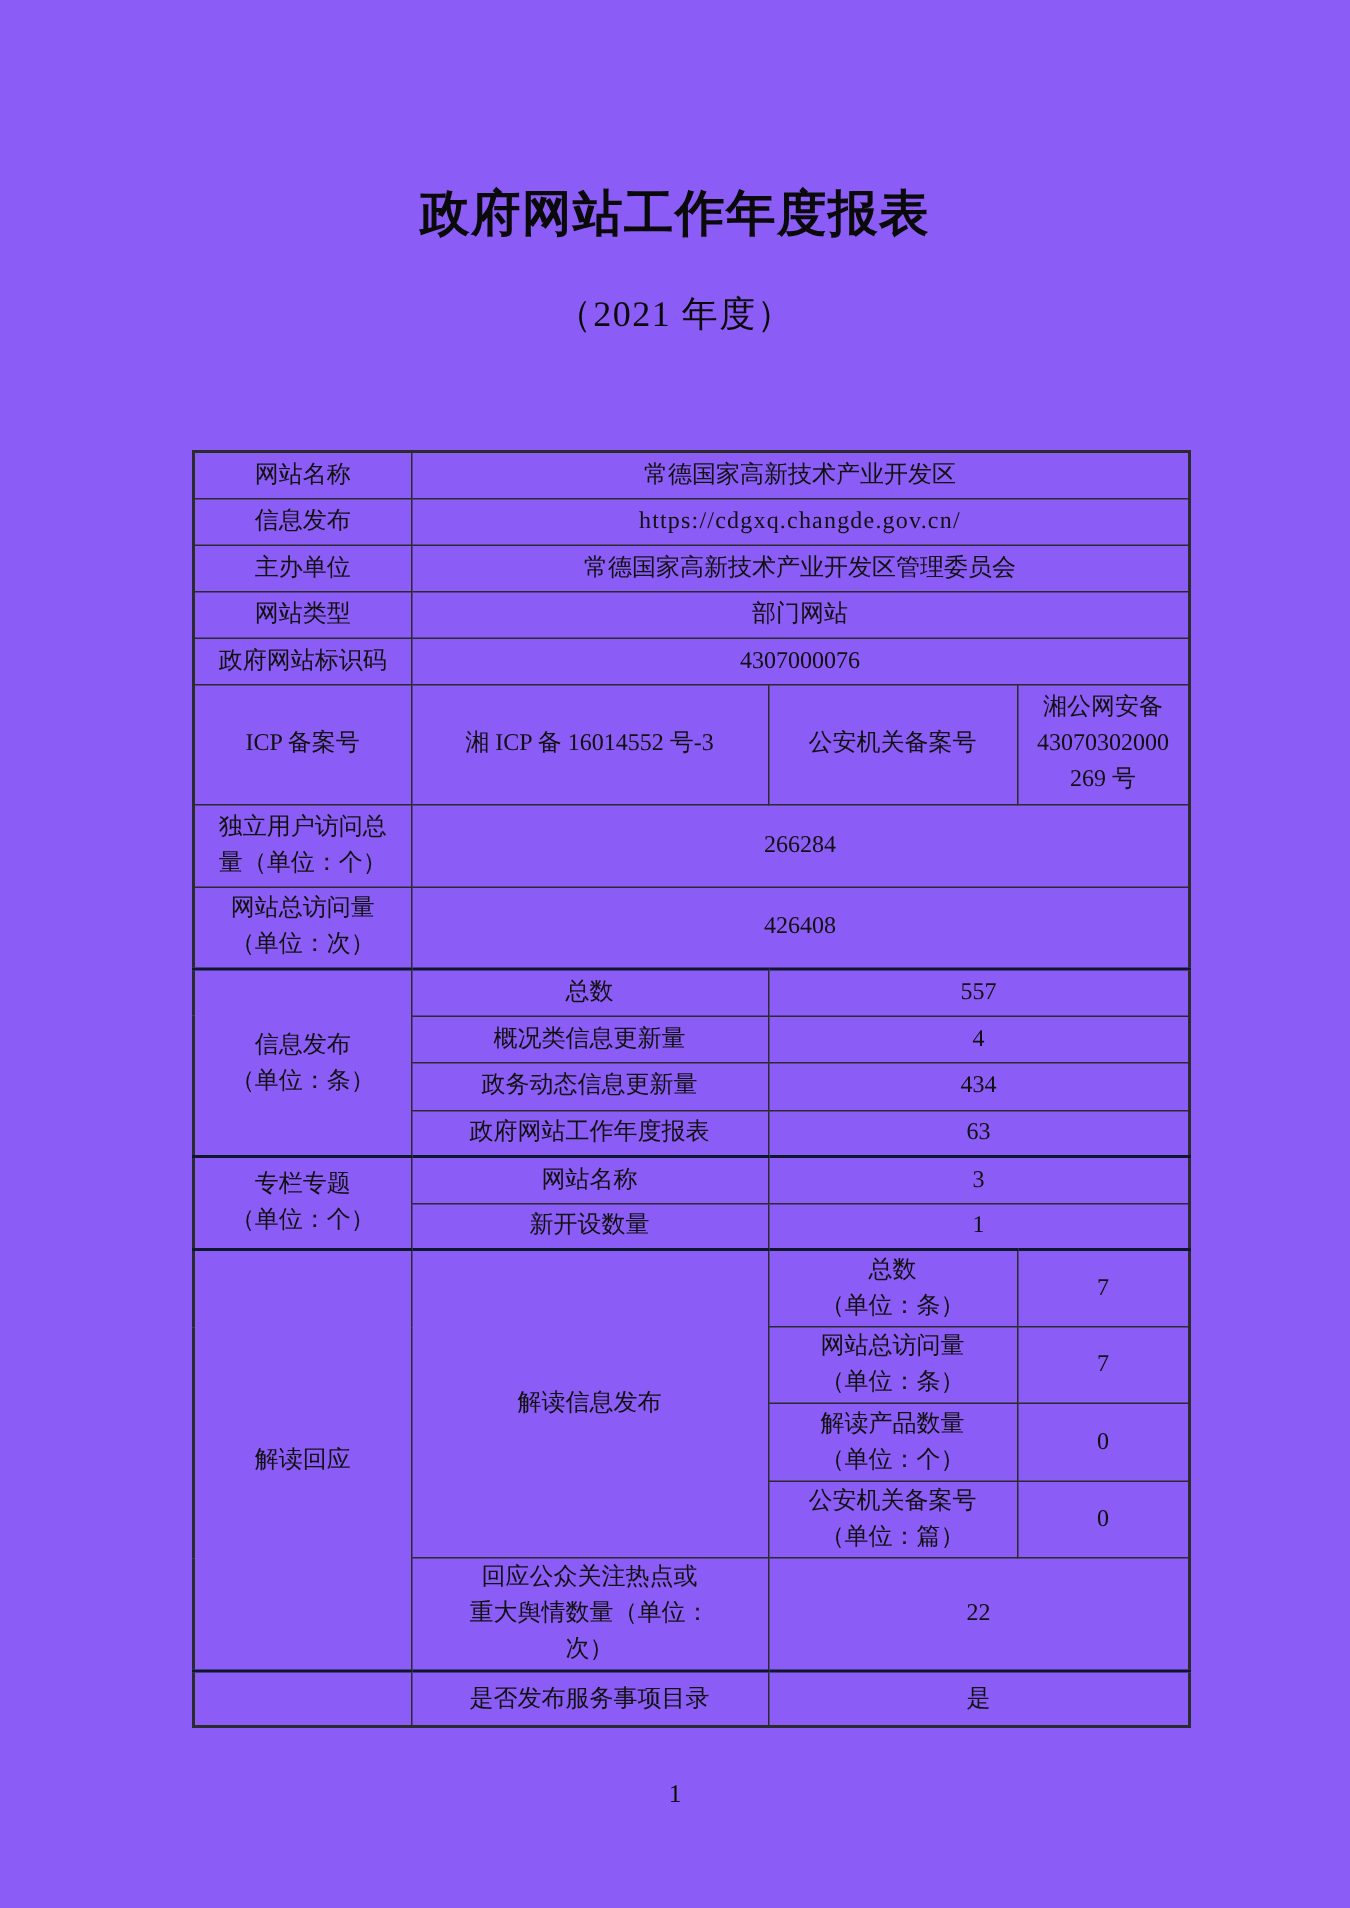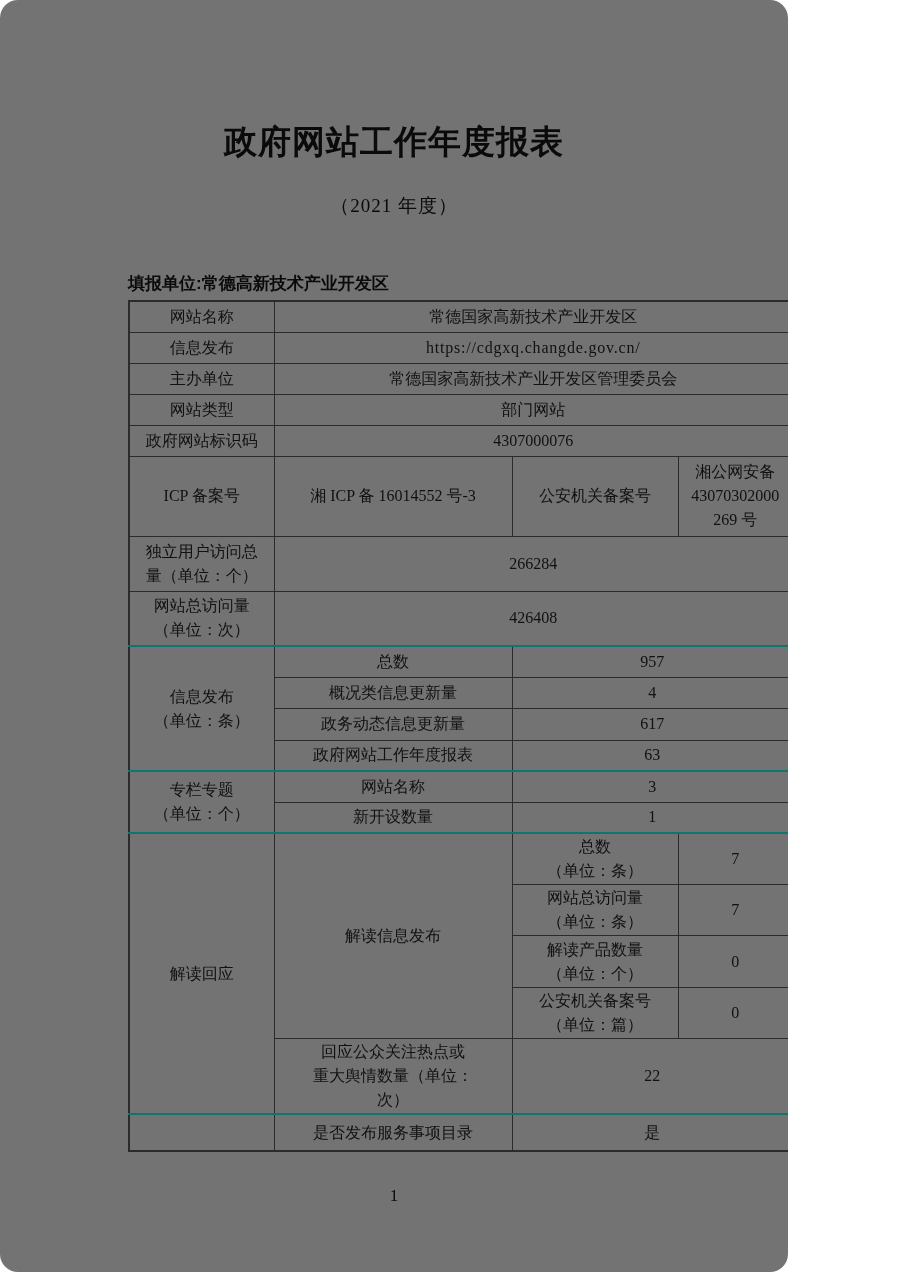--- a/index.html
+++ b/index.html
@@ -4,41 +4,40 @@
 <style>
   html, body { margin: 0; padding: 0; }
   body {
     width: 900px; height: 1272px;
     background: #ffffff;
     font-family: "Liberation Serif", "DejaVu Serif", serif;
     color: #111111;
   }
   .page {
     position: relative;
-    width: 788px; height: 1272px;
-    background: #737373;
+    width: 900px; height: 1272px;
+    background: #8b5cf6;
     overflow: hidden;
-    border-radius: 18px;
   }
   .doc-title {
     position: absolute;
     top: 120px; left: 0; width: 100%;
     text-align: center;
     font-family: "Liberation Sans", "DejaVu Sans", sans-serif;
     font-weight: 700;
     font-size: 33px;
     letter-spacing: 1px;
     color: #0a0a0a;
   }
   .doc-subtitle {
     position: absolute;
     top: 193px; left: 0; width: 100%;
     text-align: center;
     font-family: "Liberation Serif", "DejaVu Serif", serif;
-    font-size: 19px;
+    font-size: 24px;
     letter-spacing: 1px;
     color: #0a0a0a;
   }
   .reporting-unit {
     position: absolute;
     top: 272px; left: 128px;
     font-family: "Liberation Sans", "DejaVu Sans", sans-serif;
     font-weight: 700;
     font-size: 17px;
     color: #0a0a0a;
@@ -54,38 +53,37 @@
   table.report td {
     border: 1px solid #2b2b2b;
     text-align: center;
     vertical-align: middle;
     padding: 1px 4px;
     font-size: 16px;
     line-height: 1.5;
     white-space: pre-line;
     overflow: hidden;
   }
-  tr.sec td { border-top: 2px solid #0f766e; }
+  tr.sec td { border-top: 2px solid #0f172a; }
   td.url { letter-spacing: 0.8px; }
   .page-number {
     position: absolute;
     top: 1186px; left: 0; width: 100%;
     text-align: center;
     font-size: 17px;
     color: #0a0a0a;
   }
 </style>
 </head>
 <body>
 
 <div class="page">
 
   <div class="doc-title">政府网站工作年度报表</div>
   <div class="doc-subtitle">（2021 年度）</div>
-  <div class="reporting-unit">填报单位:常德高新技术产业开发区</div>
 
   <table class="report">
     <colgroup>
       <col style="width:145px">
       <col style="width:238px">
       <col style="width:166px">
       <col style="width:115px">
     </colgroup>
 
     <tbody>
@@ -132,29 +130,29 @@
     <tr style="height:55px">
       <td>网站总访问量
 （单位：次）</td>
       <td colspan="3">426408</td>
     </tr>
 
     <tr class="sec" style="height:31px">
       <td rowspan="4">信息发布
 （单位：条）</td>
       <td>总数</td>
-      <td colspan="2">957</td>
+      <td colspan="2">557</td>
     </tr>
     <tr style="height:31px">
       <td>概况类信息更新量</td>
       <td colspan="2">4</td>
     </tr>
     <tr style="height:32px">
       <td>政务动态信息更新量</td>
-      <td colspan="2">617</td>
+      <td colspan="2">434</td>
     </tr>
     <tr style="height:31px">
       <td>政府网站工作年度报表</td>
       <td colspan="2">63</td>
     </tr>
 
     <tr class="sec" style="height:31px">
       <td rowspan="2">专栏专题
 （单位：个）</td>
       <td>网站名称</td>

